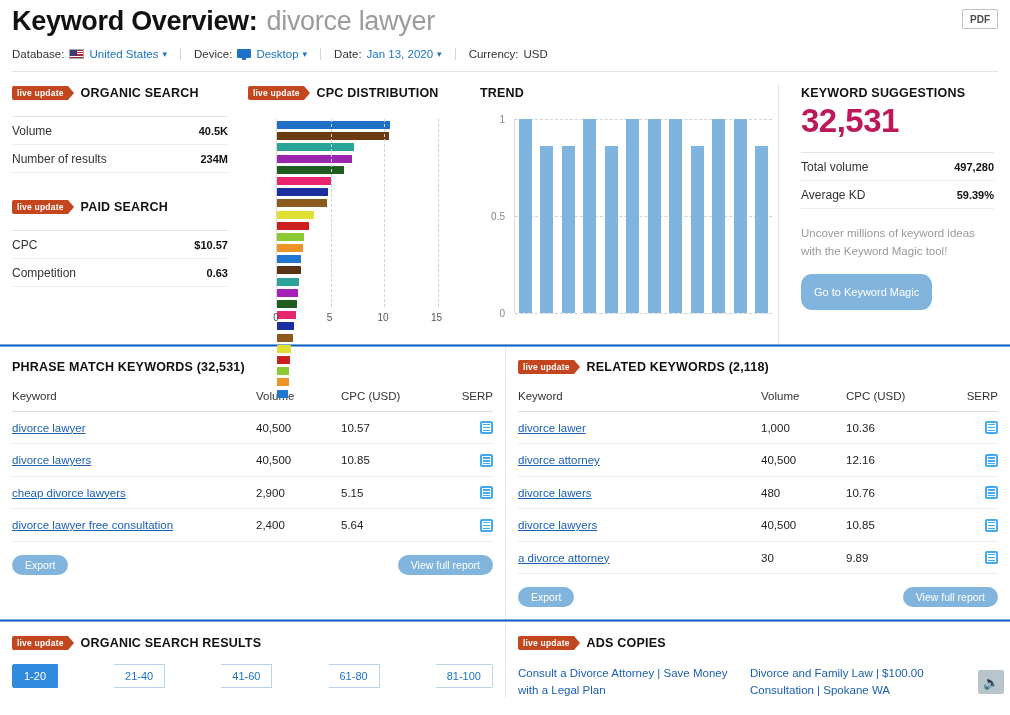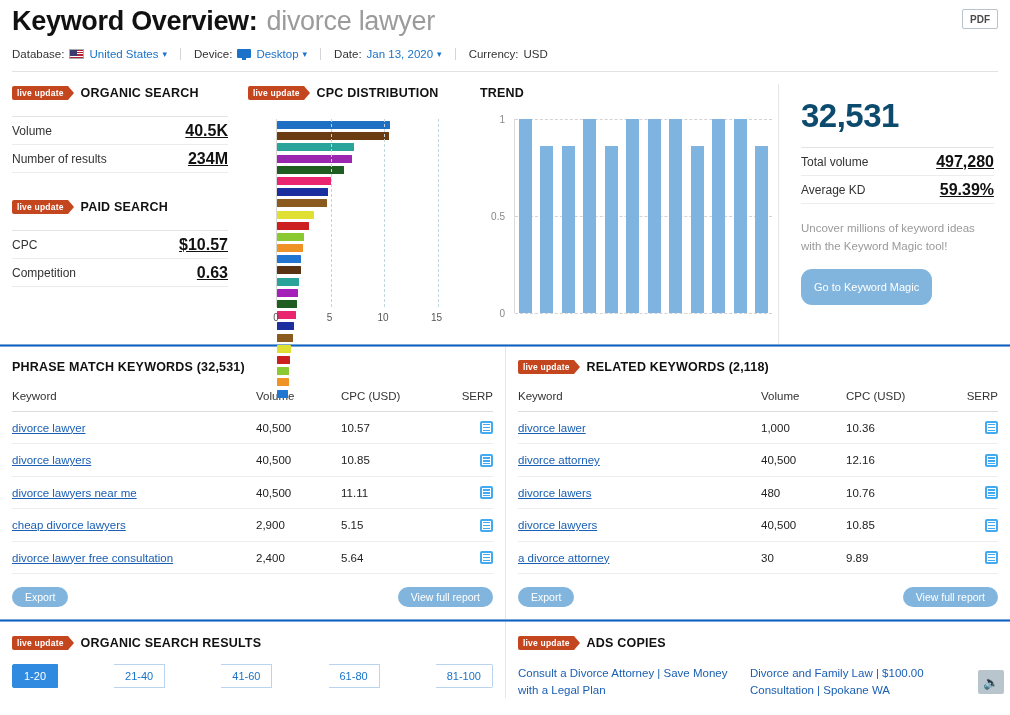--- a/index.html
+++ b/index.html
@@ -116,21 +116,21 @@
   .sect-head-plain { margin-left: 0; }
 
   
   .mtable { margin-top: 14px; border-top: 1px solid #e4e4e4; }
   .mrow {
     display: flex; justify-content: space-between; align-items: center;
     height: 28px; border-bottom: 1px solid #ececec;
     font-size: 12px;
   }
   .mrow .k { color: #333; }
-  .mrow .v { font-weight: bold; color: #111; font-size: 16px; text-decoration: underline; }
+  .mrow .v { font-weight: bold; color: #111; font-size: 11px; }
   .paid-head { margin-top: 25px; }
 
   
   .cpc-chart {
     position: relative; margin-top: 17px;
     height: 212px; padding-left: 28px;
   }
   .cpc-plot {
     position: relative; height: 188px; width: 182px;
     border-left: 1px solid #d8d8d8;
@@ -184,22 +184,22 @@
   .trend-ylabels {
     position: absolute; left: 0; top: 0; width: 30px; height: 194px;
   }
   .trend-ylabel {
     position: absolute; right: 5px; font-size: 10px; color: #888;
     transform: translateY(-50%);
   }
 
   
   .big-number {
-    font-size: 33px; font-weight: bold; color: #0c4a6e;
-    margin-top: 13px; letter-spacing: -0.5px;
+    font-size: 33px; font-weight: bold; color: #be185d;
+    letter-spacing: -0.5px;
   }
   .suggest-table { margin-top: 12px; border-top: 1px solid #e4e4e4; }
   .suggest-note {
     margin-top: 16px; font-size: 11.5px; color: #9a9a9a;
     line-height: 1.55;
   }
   .magic-btn {
     display: inline-block; margin-top: 13px;
     background: #82b5dd; color: #fff;
     font-size: 11px; padding: 12px 13px;
@@ -441,20 +441,23 @@
             <div class="trend-bar" style="height: 194px; background: rgb(127, 180, 224);"></div>
             <div class="trend-bar" style="height: 166.84px; background: rgb(127, 180, 224);"></div>
             <div class="trend-bar" style="height: 194px; background: rgb(127, 180, 224);"></div>
             <div class="trend-bar" style="height: 194px; background: rgb(127, 180, 224);"></div>
             <div class="trend-bar" style="height: 166.84px; background: rgb(127, 180, 224);"></div>
           </div>
       </div>
     </div>
 
     <div class="panel-suggest">
+      <div class="sect-head sect-head-plain">
+        <span>KEYWORD SUGGESTIONS</span>
+      </div>
       <div class="big-number">32,531</div>
       <div class="suggest-table">
         <div class="mrow">
           <span class="k">Total volume</span>
           <span class="v">497,280</span>
         </div>
         <div class="mrow">
           <span class="k">Average KD</span>
           <span class="v">59.39%</span>
         </div>
@@ -488,26 +491,20 @@
               <td class="col-cpc">10.57</td>
               <td class="col-serp"><span class="serp-icon"></span></td>
             </tr>
             <tr>
               <td><a>divorce lawyers</a></td>
               <td class="col-vol">40,500</td>
               <td class="col-cpc">10.85</td>
               <td class="col-serp"><span class="serp-icon"></span></td>
             </tr>
             <tr>
-              <td><a>divorce lawyers near me</a></td>
-              <td class="col-vol">40,500</td>
-              <td class="col-cpc">11.11</td>
-              <td class="col-serp"><span class="serp-icon"></span></td>
-            </tr>
-            <tr>
               <td><a>cheap divorce lawyers</a></td>
               <td class="col-vol">2,900</td>
               <td class="col-cpc">5.15</td>
               <td class="col-serp"><span class="serp-icon"></span></td>
             </tr>
             <tr>
               <td><a>divorce lawyer free consultation</a></td>
               <td class="col-vol">2,400</td>
               <td class="col-cpc">5.64</td>
               <td class="col-serp"><span class="serp-icon"></span></td>

